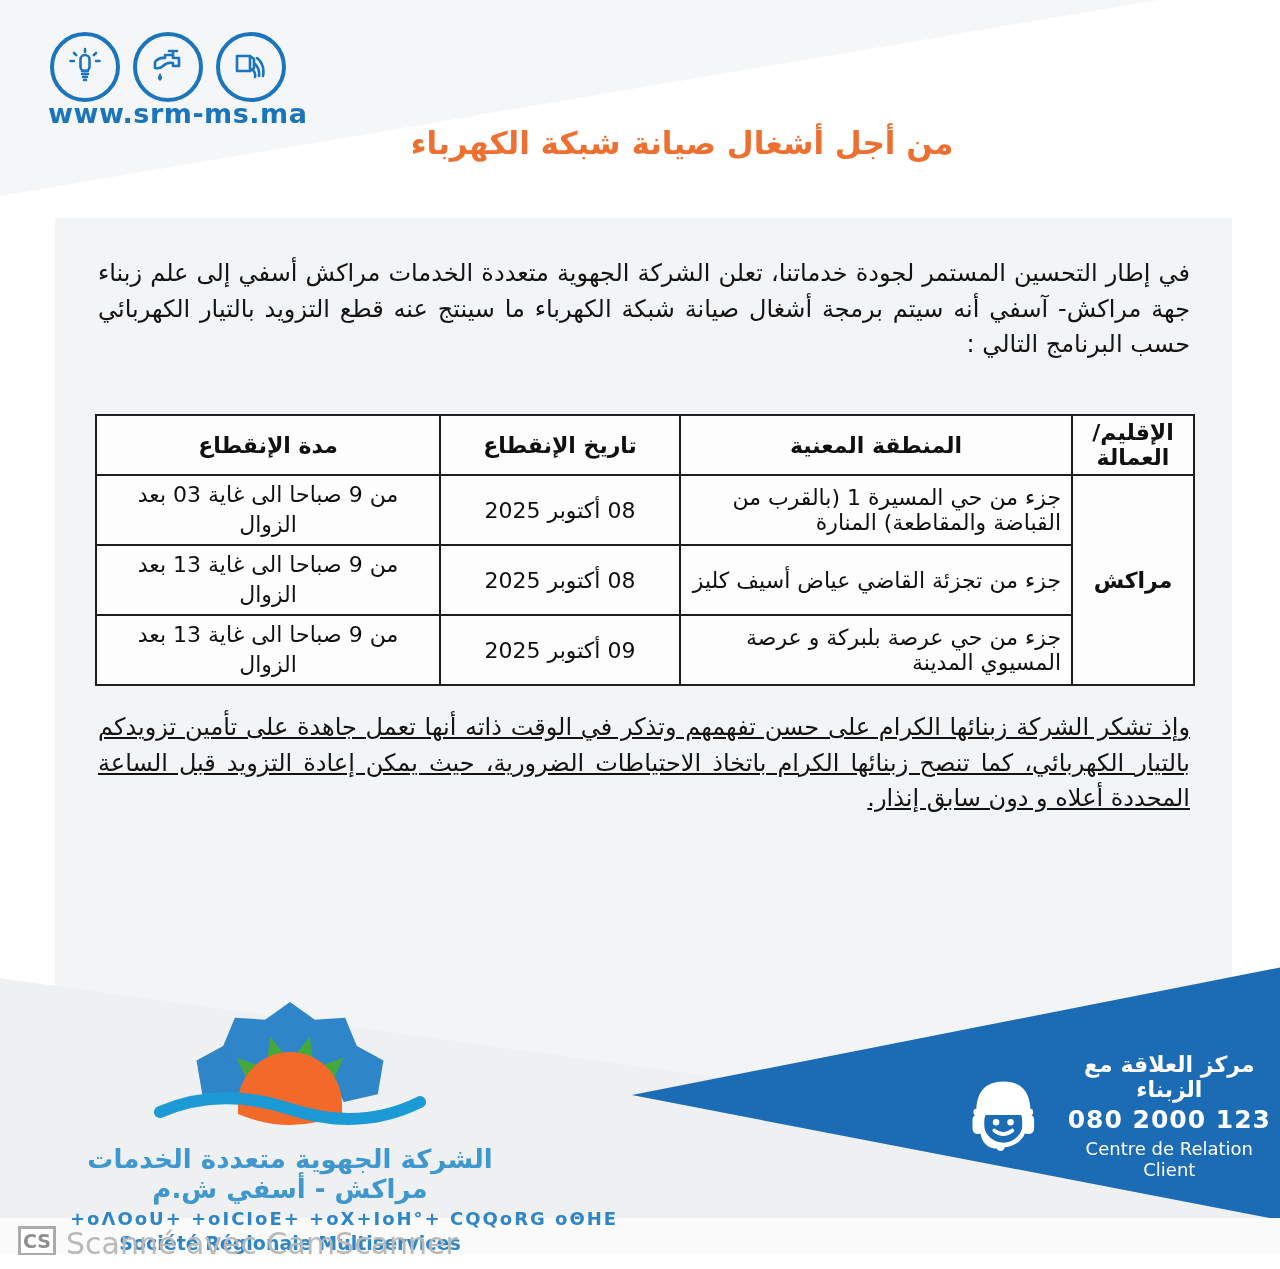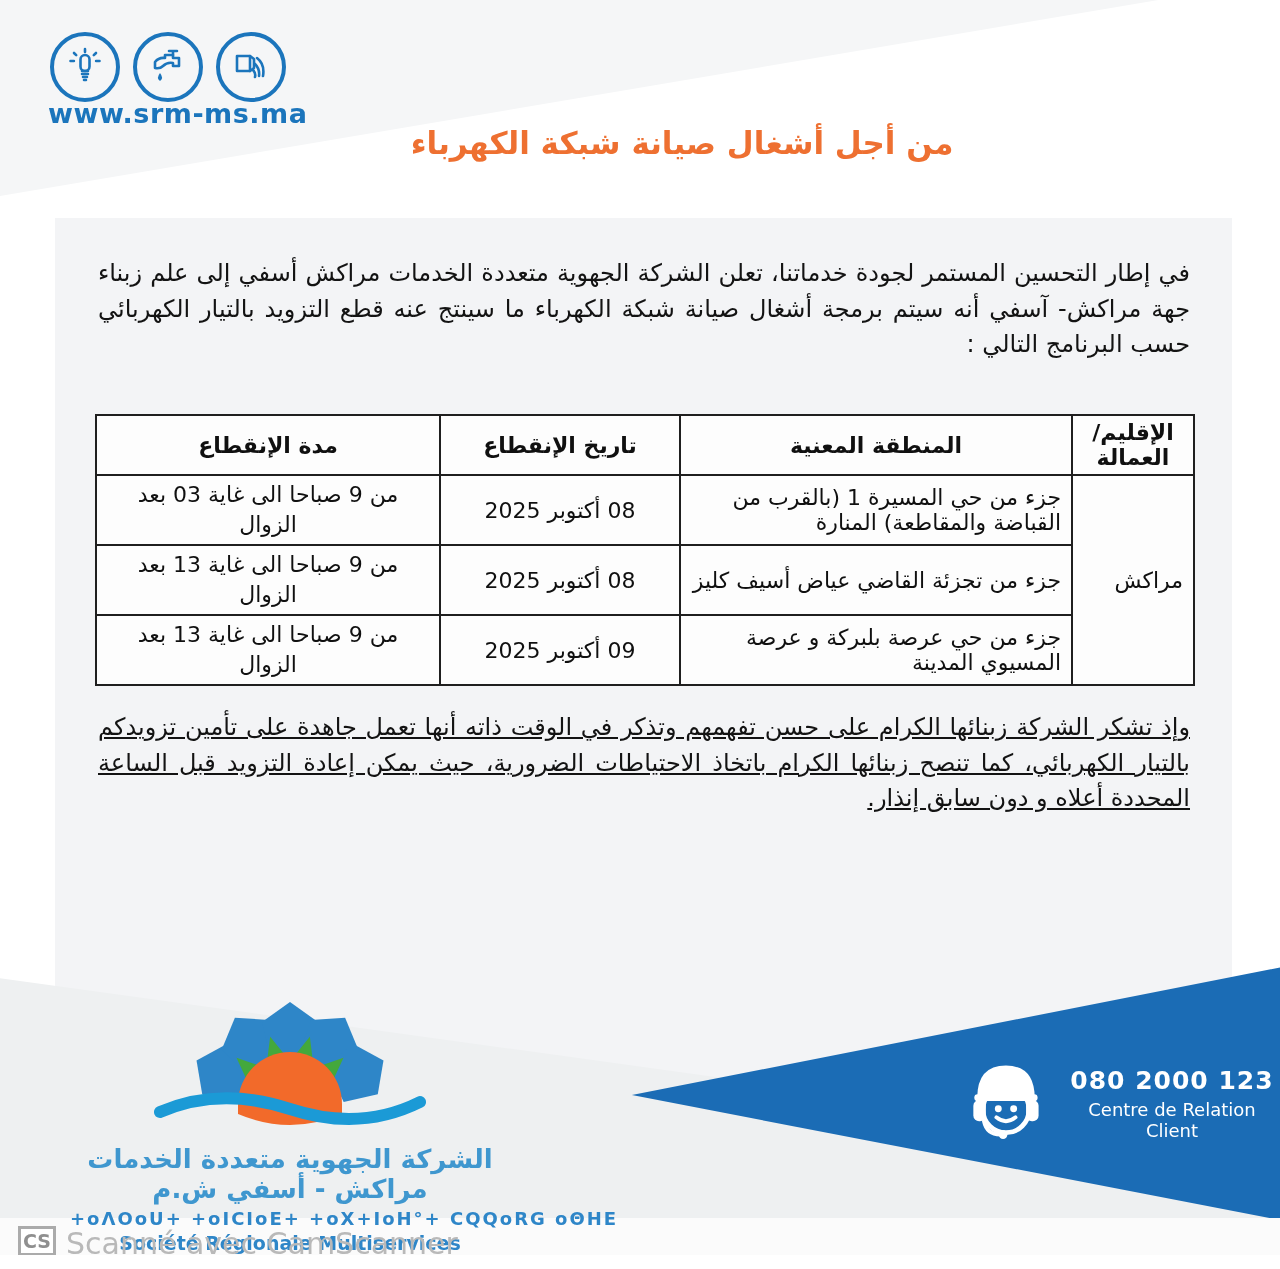--- a/index.html
+++ b/index.html
@@ -32,21 +32,21 @@
   
   table.outage{position:absolute;left:95px;top:414px;width:1098px;border-collapse:collapse;
                direction:rtl;table-layout:fixed;background:#fdfdfd;}
   table.outage th,table.outage td{border:2px solid #1f1f1f;color:#101010;padding:4px 10px;}
   table.outage th{height:46px;font-size:22px;font-weight:bold;text-align:center;}
   table.outage td{height:60px;font-size:22px;}
   .col-province{width:122px;} .col-area{width:392px;} .col-date{width:240px;} .col-duration{width:344px;}
   td.cell-area{text-align:right;}
   td.cell-date{text-align:center;font-size:24px;}
   td.cell-duration{text-align:center;line-height:30px;margin-left:28px;}
-  td.cell-province{text-align:right;font-weight:normal;font-size:25px;}
+  td.cell-province{text-align:center;font-weight:bold;font-size:25px;}
 
   
   .logo-block{position:absolute;left:70px;top:988px;width:440px;text-align:center;}
   .company-ar{direction:rtl;color:#3f97cf;font-size:26px;font-weight:bold;margin-top:2px;}
   .company-tif{color:#2e86c8;font-size:18px;font-weight:bold;letter-spacing:2px;margin-top:4px;white-space:nowrap;}
   .company-fr{color:#2e86c8;font-size:19px;font-weight:bold;margin-top:3px;}
 
   
   .contact{position:absolute;left:958px;top:1052px;display:flex;align-items:center;gap:10px;}
   .contact-text{text-align:center;color:#ffffff;}
@@ -166,20 +166,21 @@
       <circle cx="50" cy="58" r="24" fill="none" stroke="#ffffff" stroke-width="5"></circle>
       <rect x="16" y="48" width="13" height="22" rx="6" fill="#ffffff"></rect>
       <rect x="71" y="48" width="13" height="22" rx="6" fill="#ffffff"></rect>
       <circle cx="42" cy="57" r="3.6" fill="#ffffff"></circle>
       <circle cx="58" cy="57" r="3.6" fill="#ffffff"></circle>
       <path d="M40,66 Q50,74 60,66" stroke="#ffffff" stroke-width="4" fill="none" stroke-linecap="round"></path>
       <path d="M27,70 Q30,84 44,84" stroke="#ffffff" stroke-width="4" fill="none" stroke-linecap="round"></path>
       <circle cx="47" cy="84" r="4.5" fill="#ffffff"></circle>
     </svg>
     <div class="contact-text">
+      <div class="contact-ar">مركز العلاقة مع الزبناء</div>
       <div class="contact-phone">080 2000 123</div>
       <div class="contact-fr">Centre de Relation Client</div>
     </div>
   </div>
 
   <div class="cs-badge">
     <span class="cs-txt">CS</span>
     <span class="cs-bar"></span>
   </div>
   <div class="cs-label">Scanné avec CamScanner</div>

